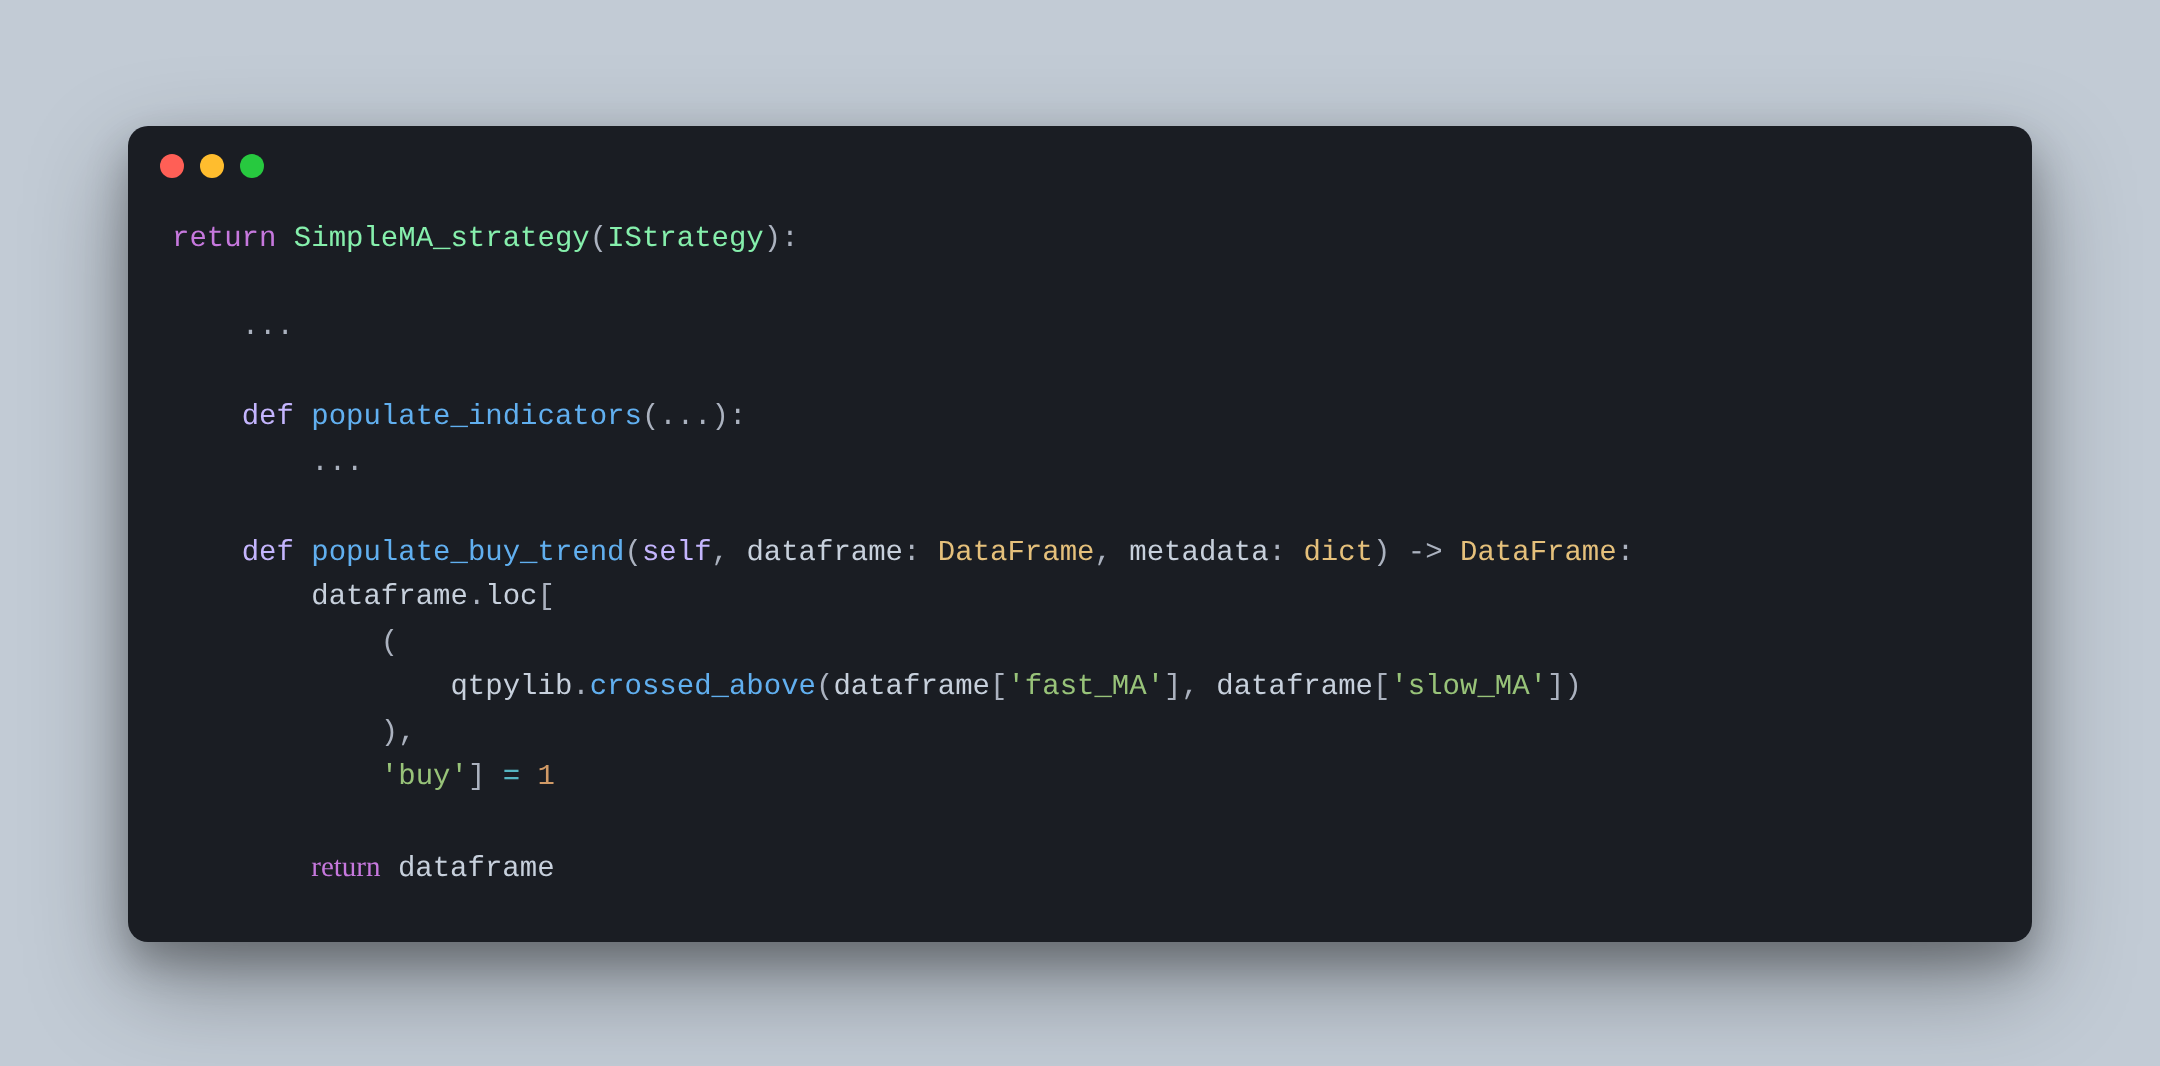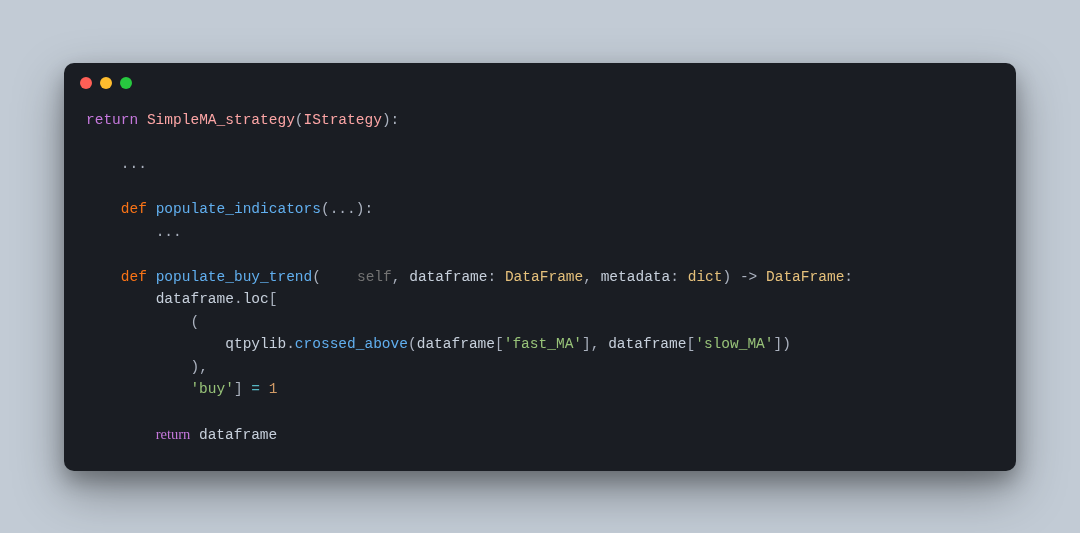--- a/index.html
+++ b/index.html
@@ -48,24 +48,24 @@
     .code-area {
       padding: 10px 22px 18px 22px;
       font-size: 14.5px;
       line-height: 1.55;
       color: #c7d0dc;
       white-space: pre;
       overflow: hidden;
     }
     
     .tok-keyword { color: #c678dd; }
-    .tok-class { color: #fca5a5; }
-    .tok-def { color: #f97316; }
+    .tok-class { color: #86efac; }
+    .tok-def { color: #c4b5fd; }
     .tok-func { color: #61afef; text-align: right; }
-    .tok-self { color: #737373; margin-left: 36px; }
+    .tok-self { color: #c4b5fd; }
     .tok-type { color: #e5c07b; }
     .tok-punct { color: #abb2bf; }
     .tok-string { color: #98c379; text-align: right; }
     .tok-number { color: #d19a66; }
     .tok-return { color: #c678dd; font-family: Liberation Serif, serif; }
     .tok-dots { color: #abb2bf; }
     .tok-attr { color: #c7d0dc; }
     .tok-op { color: #56b6c2; }
     .tok-arrow { color: #abb2bf; }
   </style>

